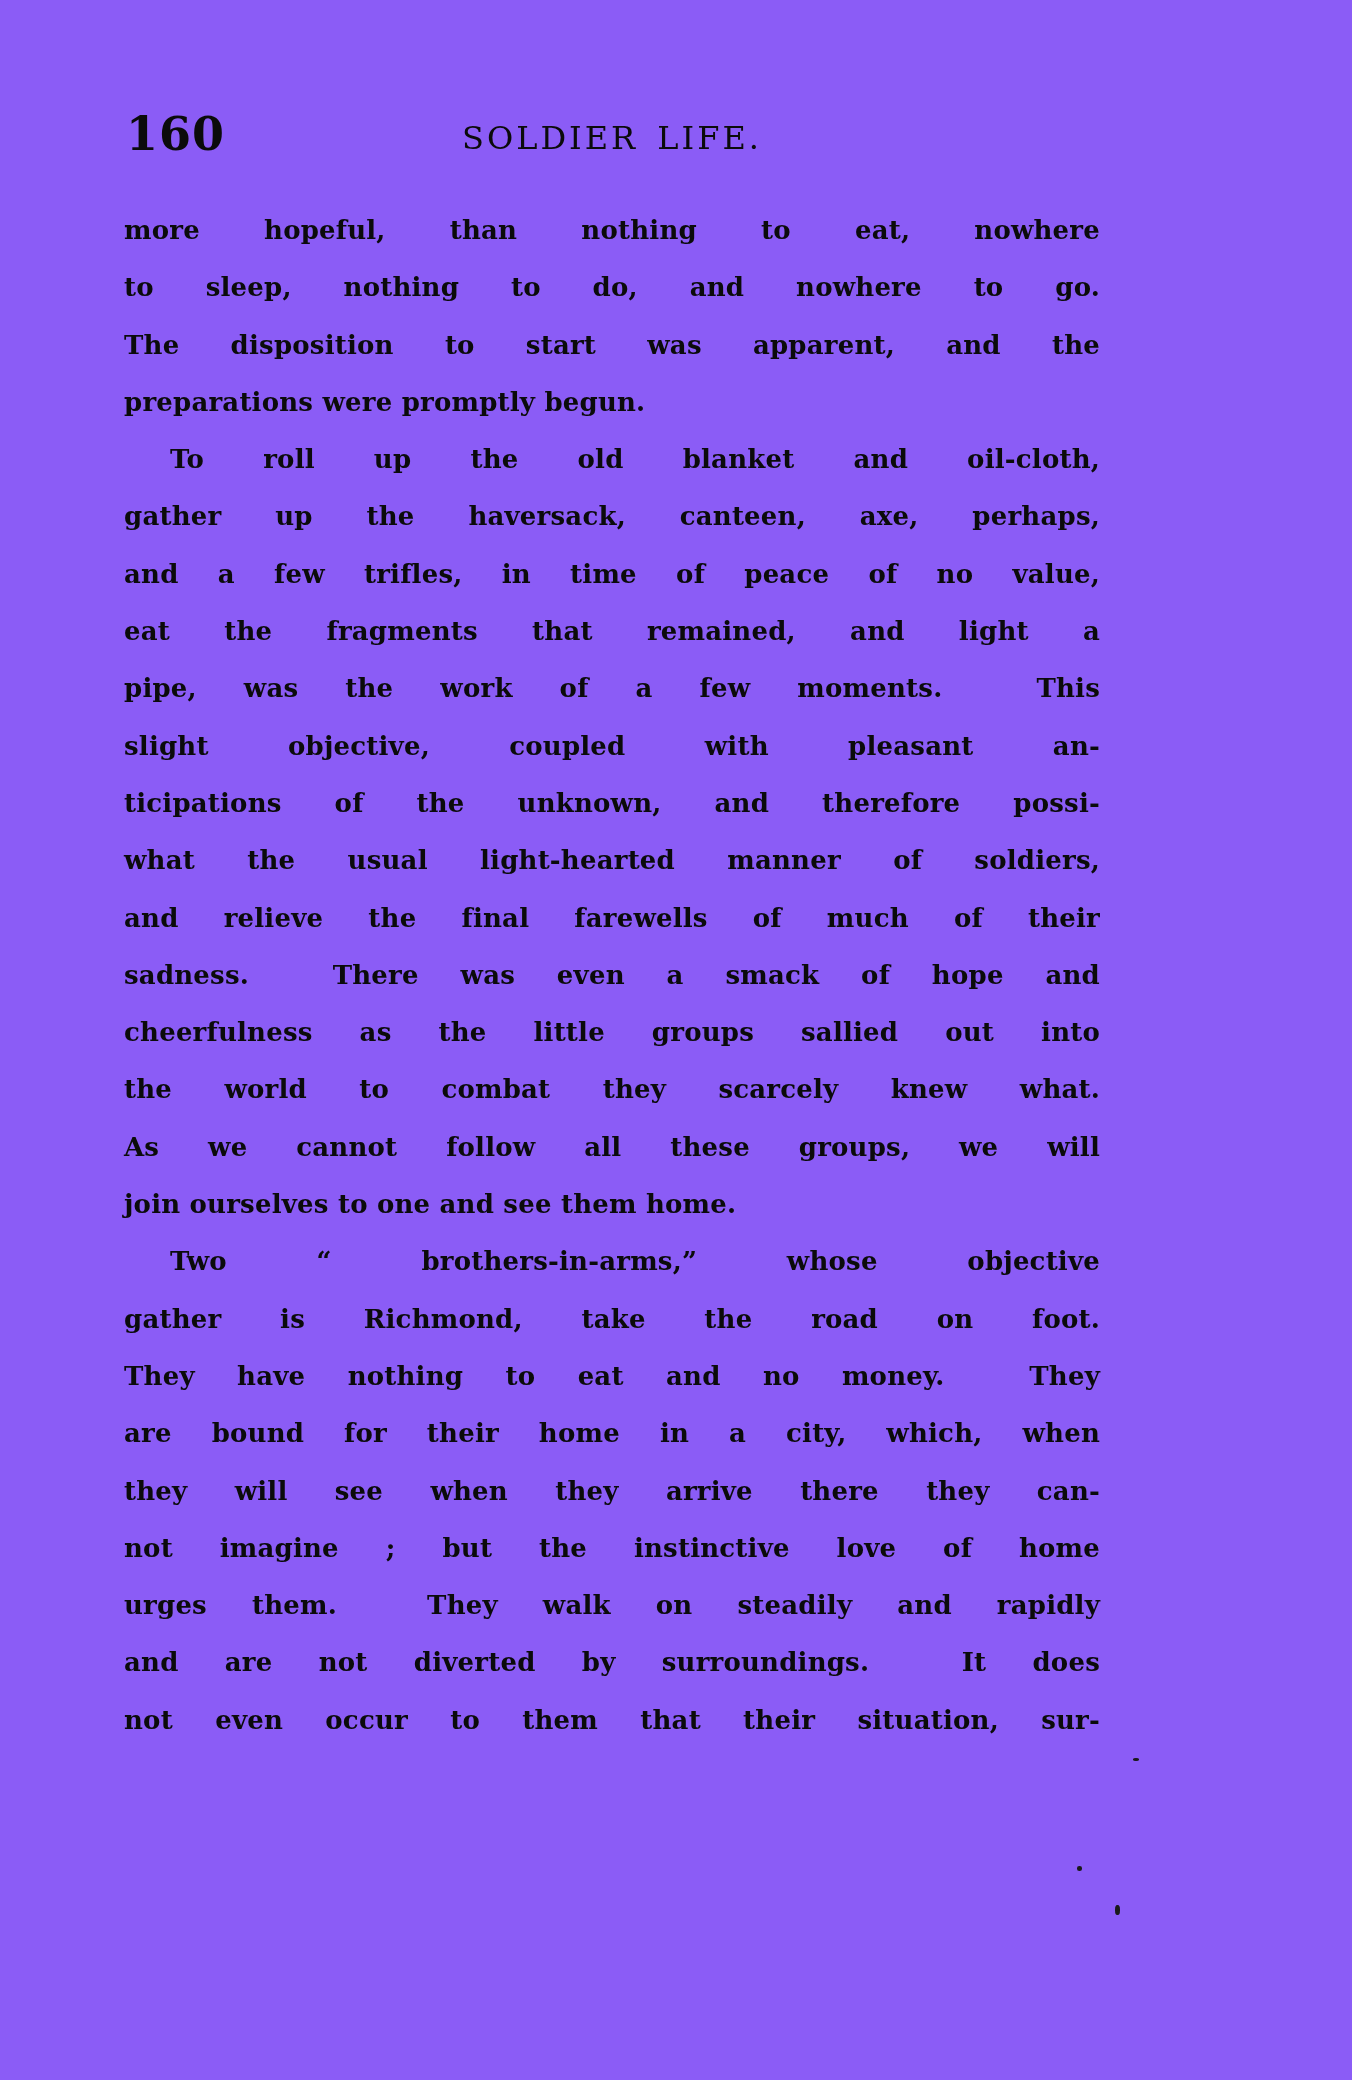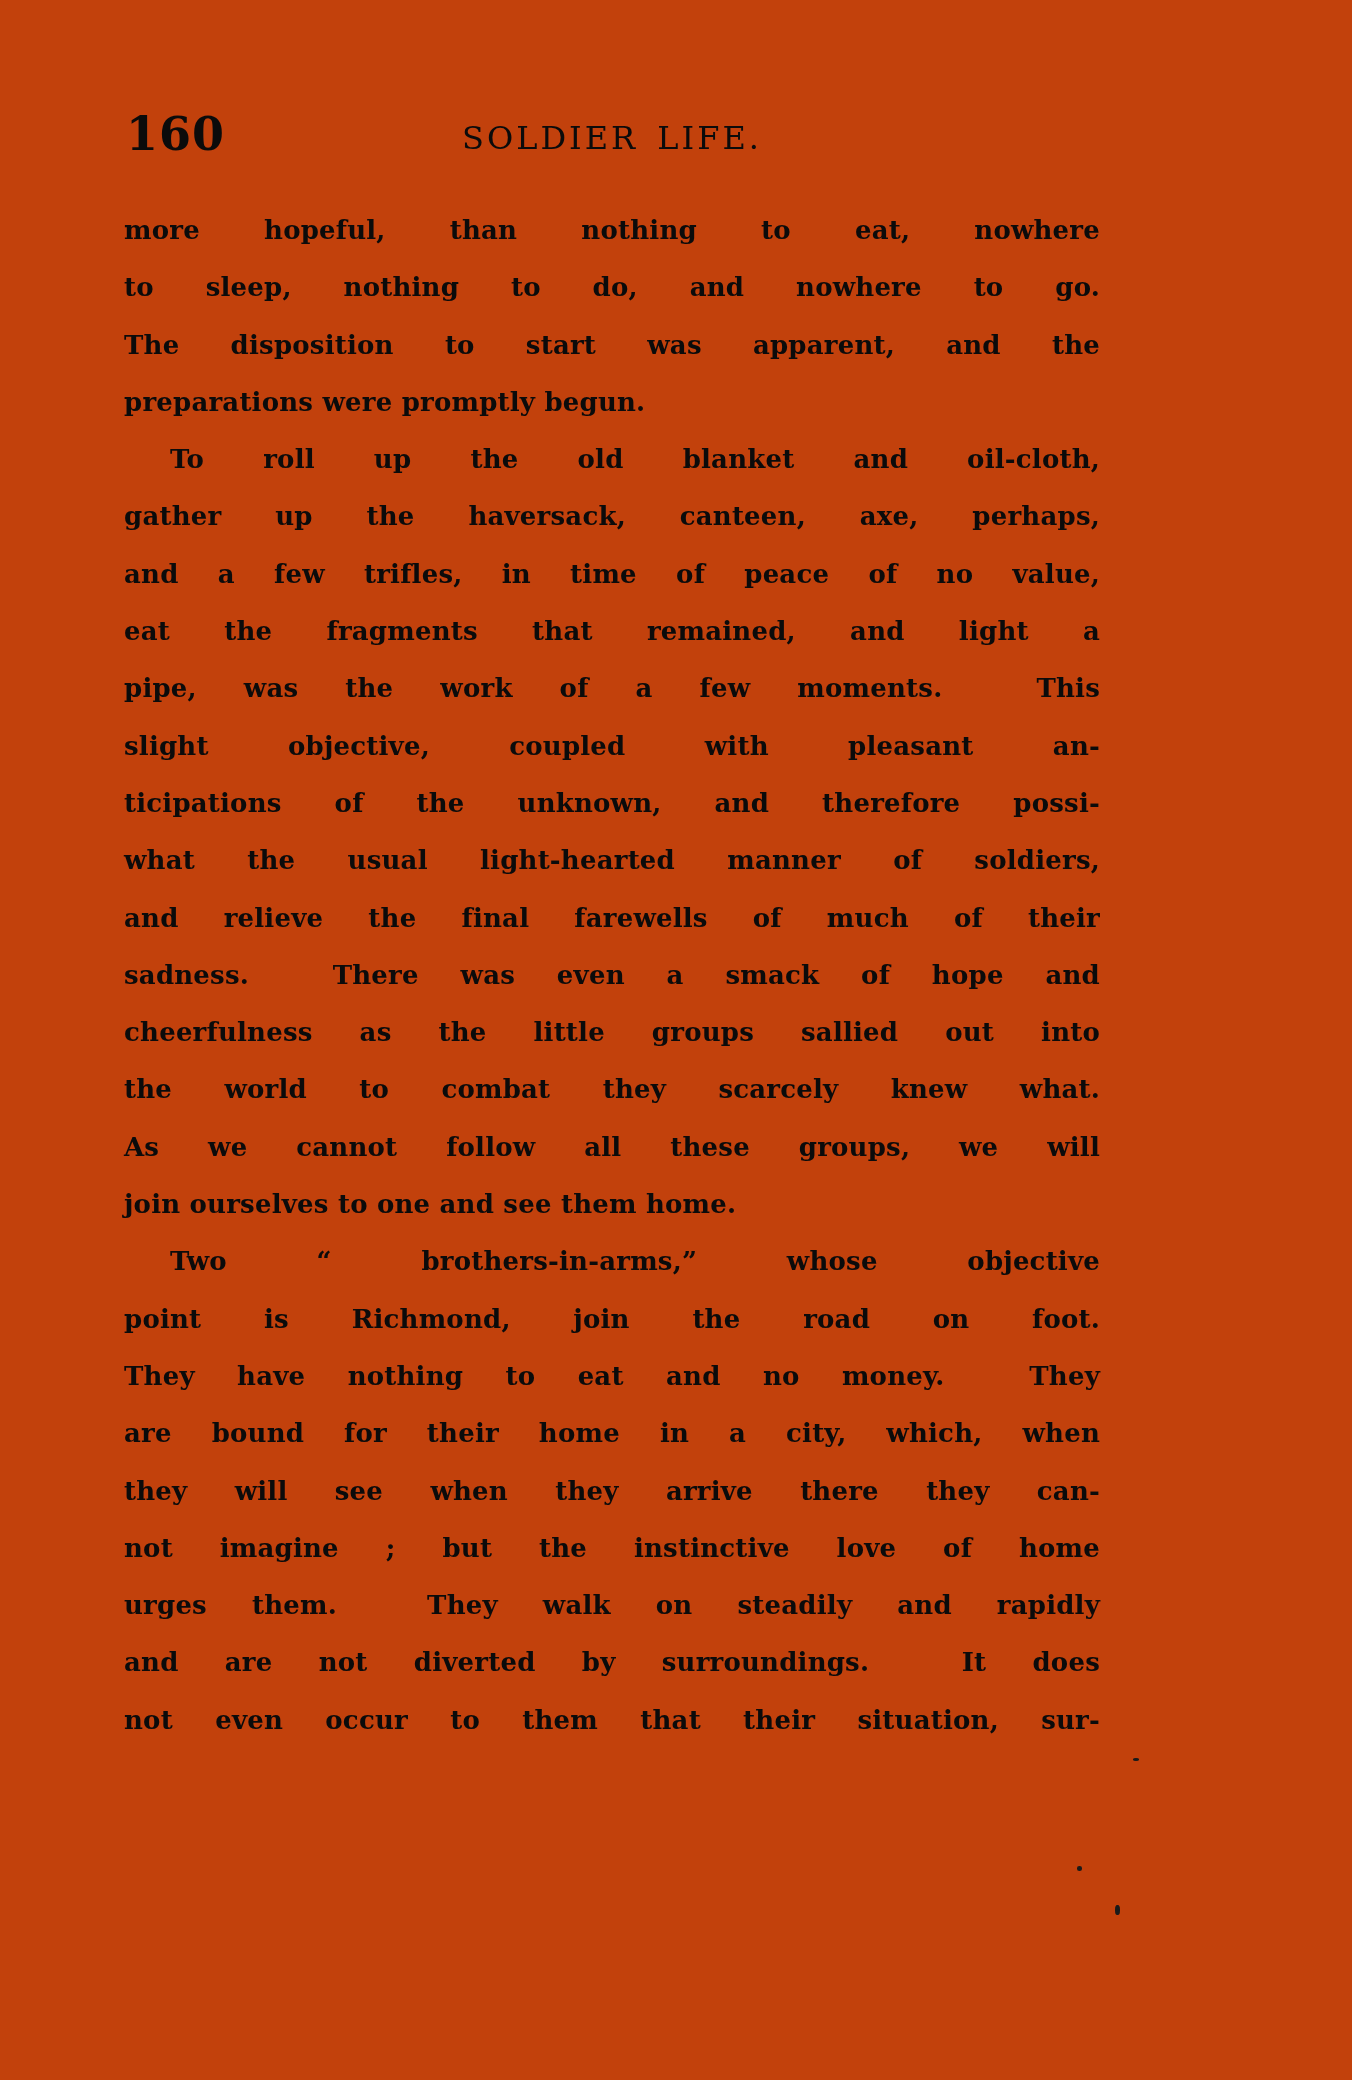--- a/index.html
+++ b/index.html
@@ -11,21 +11,21 @@
     height: 2080px;
     position: relative;
     background: #ffffff;
     font-family: "DejaVu Serif", "Liberation Serif", serif;
     color: #0b0b0b;
     overflow: hidden;
   }
   .page {
     position: absolute;
     inset: 0;
-    background: #c2410c;
+    background: #8b5cf6;
     padding-left: 44px;
   }
   .page-header {
     position: absolute;
     top: 110px;
     left: 124px;
     width: 976px;
     height: 56px;
   }
   .page-number {
@@ -101,21 +101,21 @@
       <div class="line">slight objective, coupled with pleasant an-</div>
       <div class="line">ticipations of the unknown, and therefore possi-</div>
       <div class="line">what the usual light-hearted manner of soldiers,</div>
       <div class="line">and relieve the final farewells of much of their</div>
       <div class="line">sadness.&nbsp; There was even a smack of hope and</div>
       <div class="line">cheerfulness as the little groups sallied out into</div>
       <div class="line">the world to combat they scarcely knew what.</div>
       <div class="line">As we cannot follow all these groups, we will</div>
       <div class="line left">join ourselves to one and see them home.</div>
       <div class="line indent">Two “ brothers-in-arms,” whose objective</div>
-      <div class="line">point is Richmond, join the road on foot.</div>
+      <div class="line">gather is Richmond, take the road on foot.</div>
       <div class="line">They have nothing to eat and no money.&nbsp; They</div>
       <div class="line">are bound for their home in a city, which, when</div>
       <div class="line">they will see when they arrive there they can-</div>
       <div class="line">not imagine&nbsp;; but the instinctive love of home</div>
       <div class="line">urges them.&nbsp; They walk on steadily and rapidly</div>
       <div class="line">and are not diverted by surroundings.&nbsp; It does</div>
       <div class="line">not even occur to them that their situation, sur-</div>
     </div>
 
   <div id="specks">

